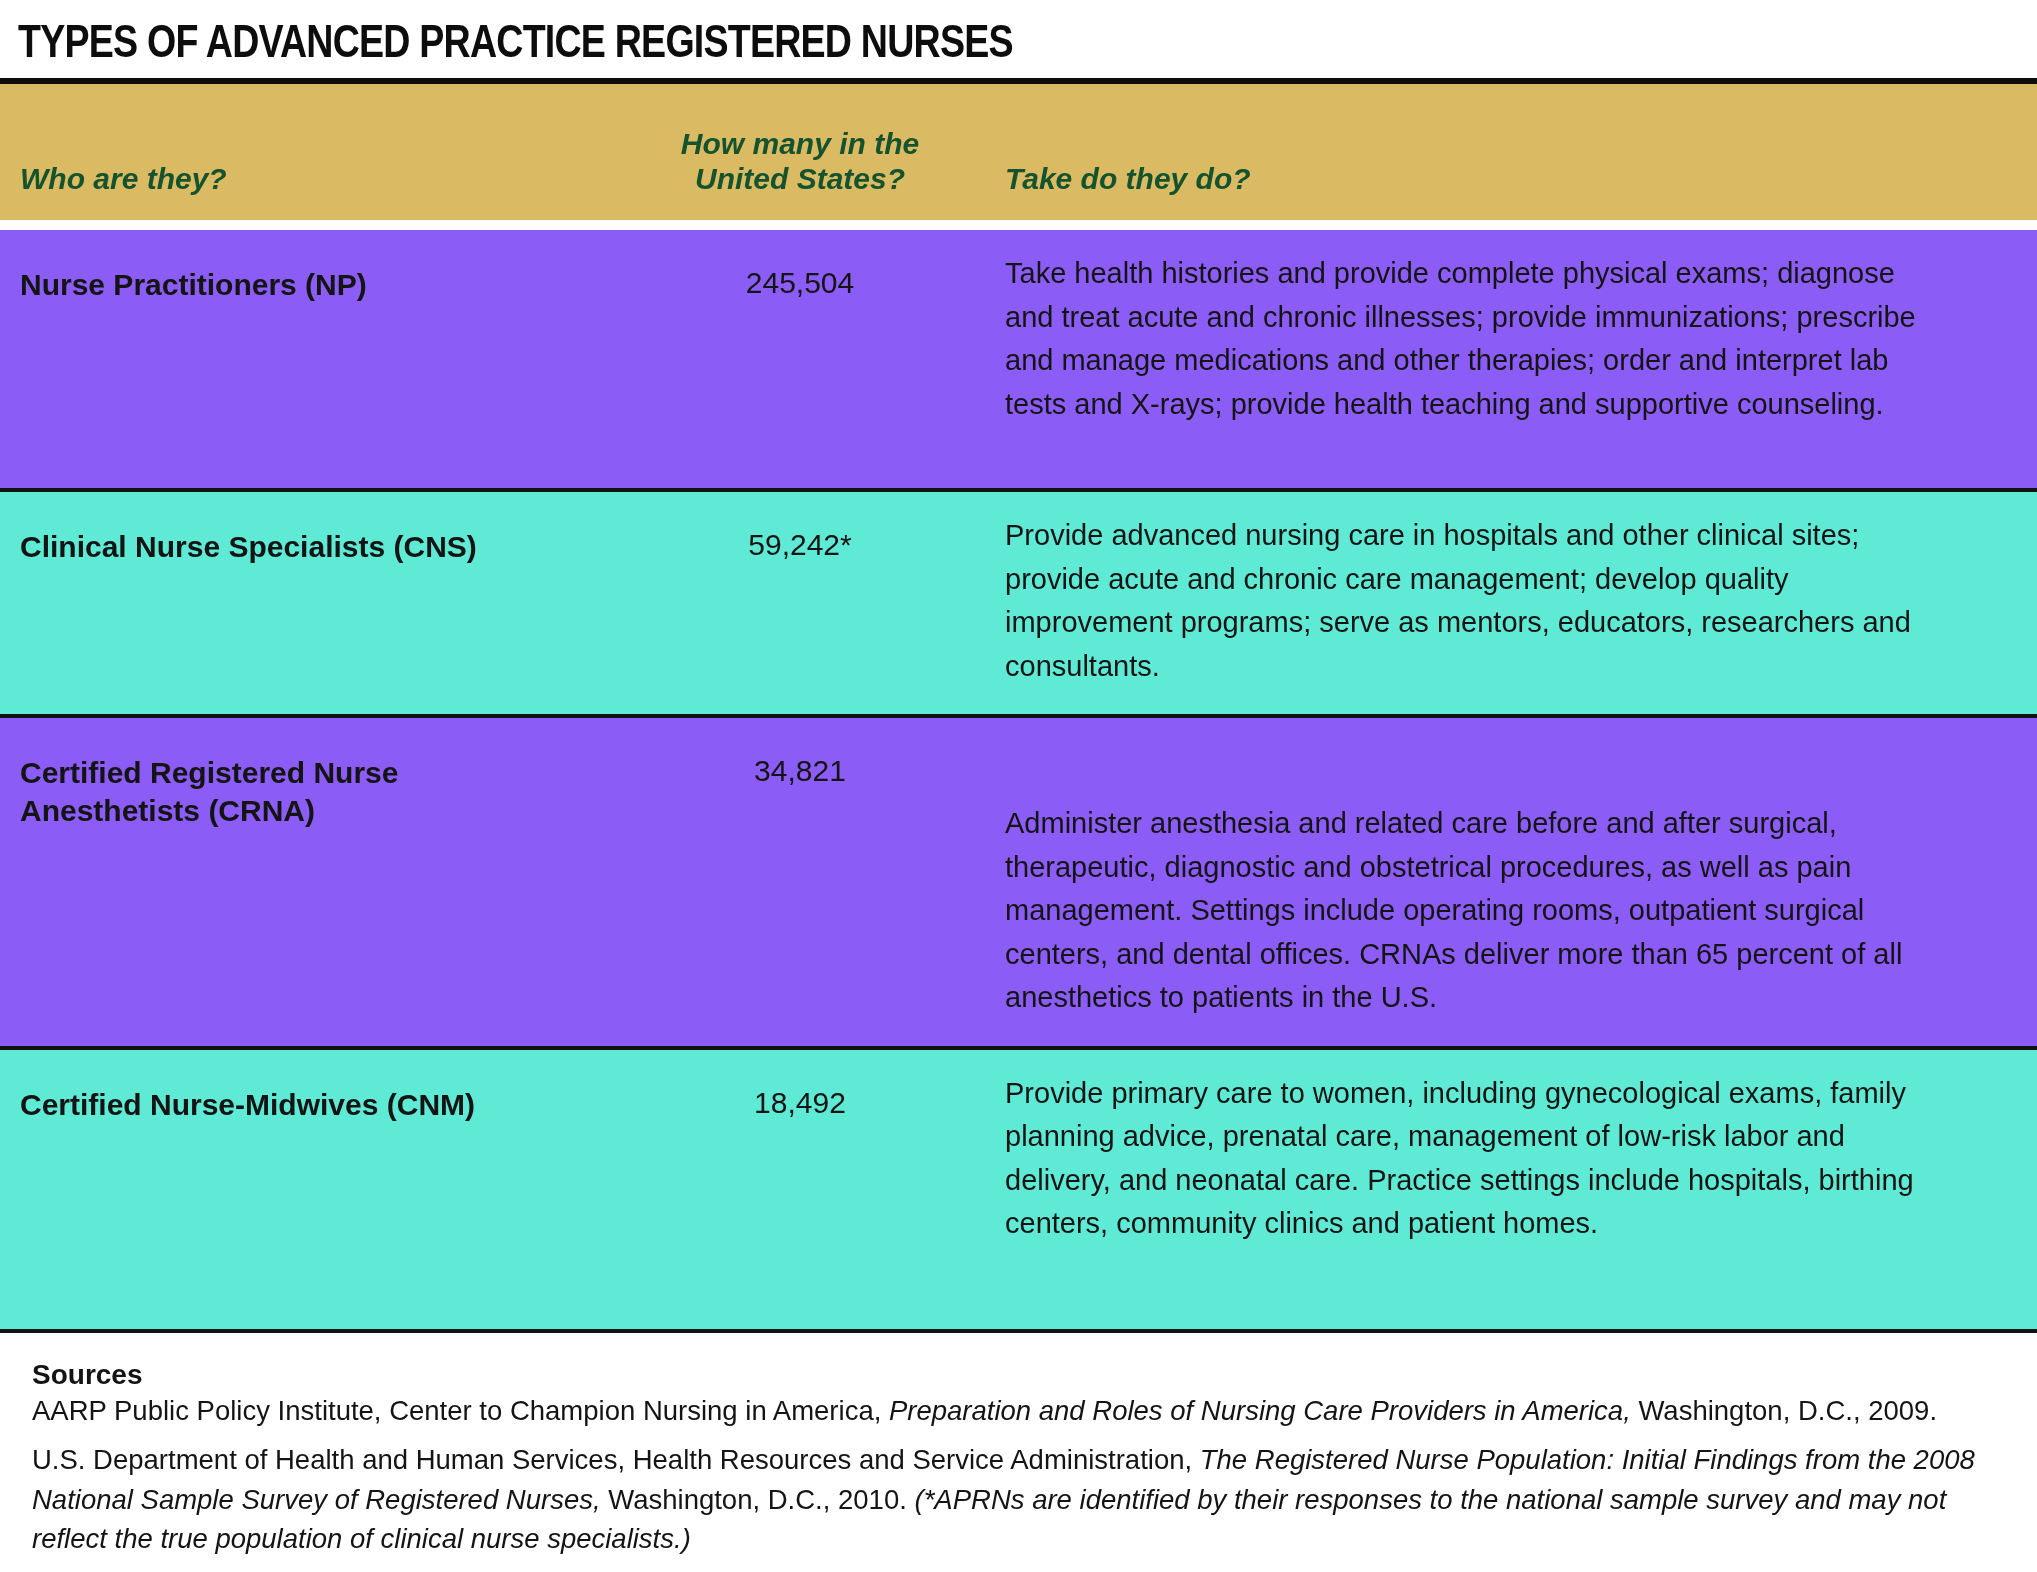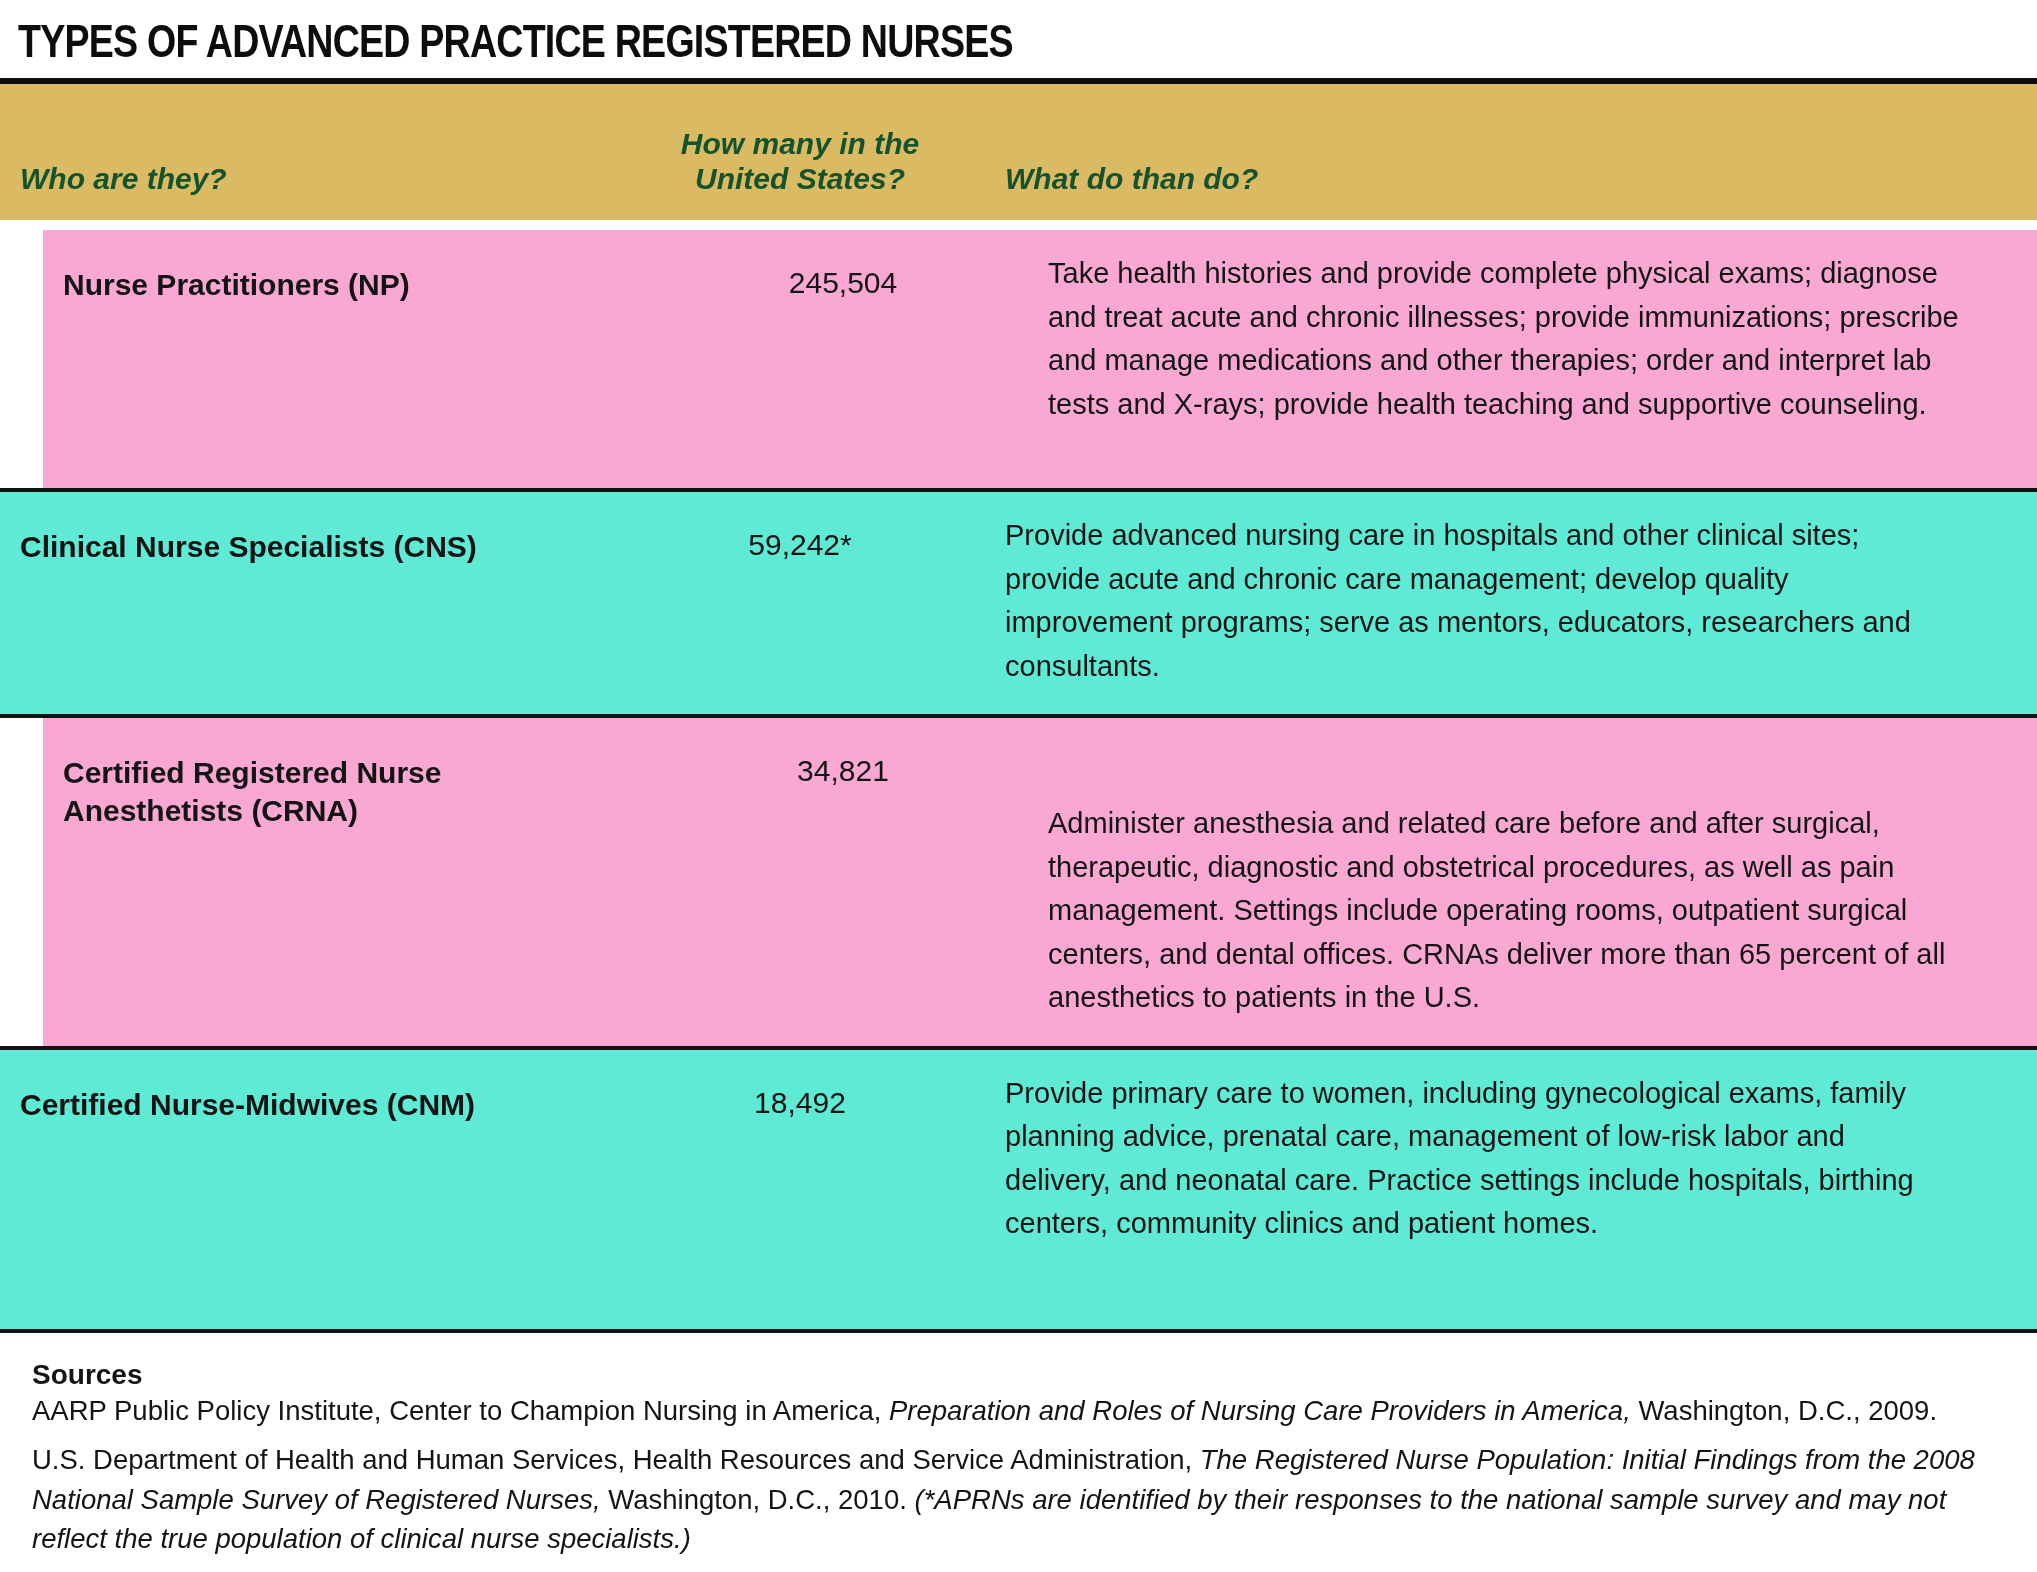--- a/index.html
+++ b/index.html
@@ -48,21 +48,21 @@
     line-height: 1.15;
     color: #14532d;
   }
   .th-count { text-align: center; padding: 0 28px; }
   .th-what { padding-left: 45px; }
 
   .header-gap { height: 10px; background: #ffffff; }
 
   
   .trow { padding-top: 22px; padding-bottom: 26px; }
-  .row-tan  { background: #f9a8d4; margin-left: 43px; }
+  .row-tan  { background: #8b5cf6; }
   .row-cream{ background: #5eead4; }
   .sep { height: 4px; background: #121212; }
 
   .who {
     font-weight: 700;
     font-size: 30px;
     line-height: 1.25;
     padding-top: 14px;
     max-width: 560px;
   }
@@ -97,21 +97,21 @@
   <div class="title-wrap">
     <div class="page-title">TYPES OF ADVANCED PRACTICE REGISTERED NURSES</div>
   </div>
   <div class="title-rule"></div>
 
   <div>
 
     <div class="grid-row thead">
       <div class="th">Who are they?</div>
       <div class="th th-count">How many in the United States?</div>
-      <div class="th th-what">What do than do?</div>
+      <div class="th th-what">Take do they do?</div>
     </div>
 
     <div class="header-gap"></div>
 
     <div class="grid-row trow trow-np row-tan">
       <div class="who">Nurse Practitioners (NP)</div>
       <div class="count">245,504</div>
       <div class="what">Take health histories and provide complete physical exams; diagnose and treat acute and chronic illnesses; provide immunizations; prescribe and manage medications and other therapies; order and interpret lab tests and X-rays; provide health teaching and supportive counseling.</div>
     </div>
     <div class="sep"></div>

